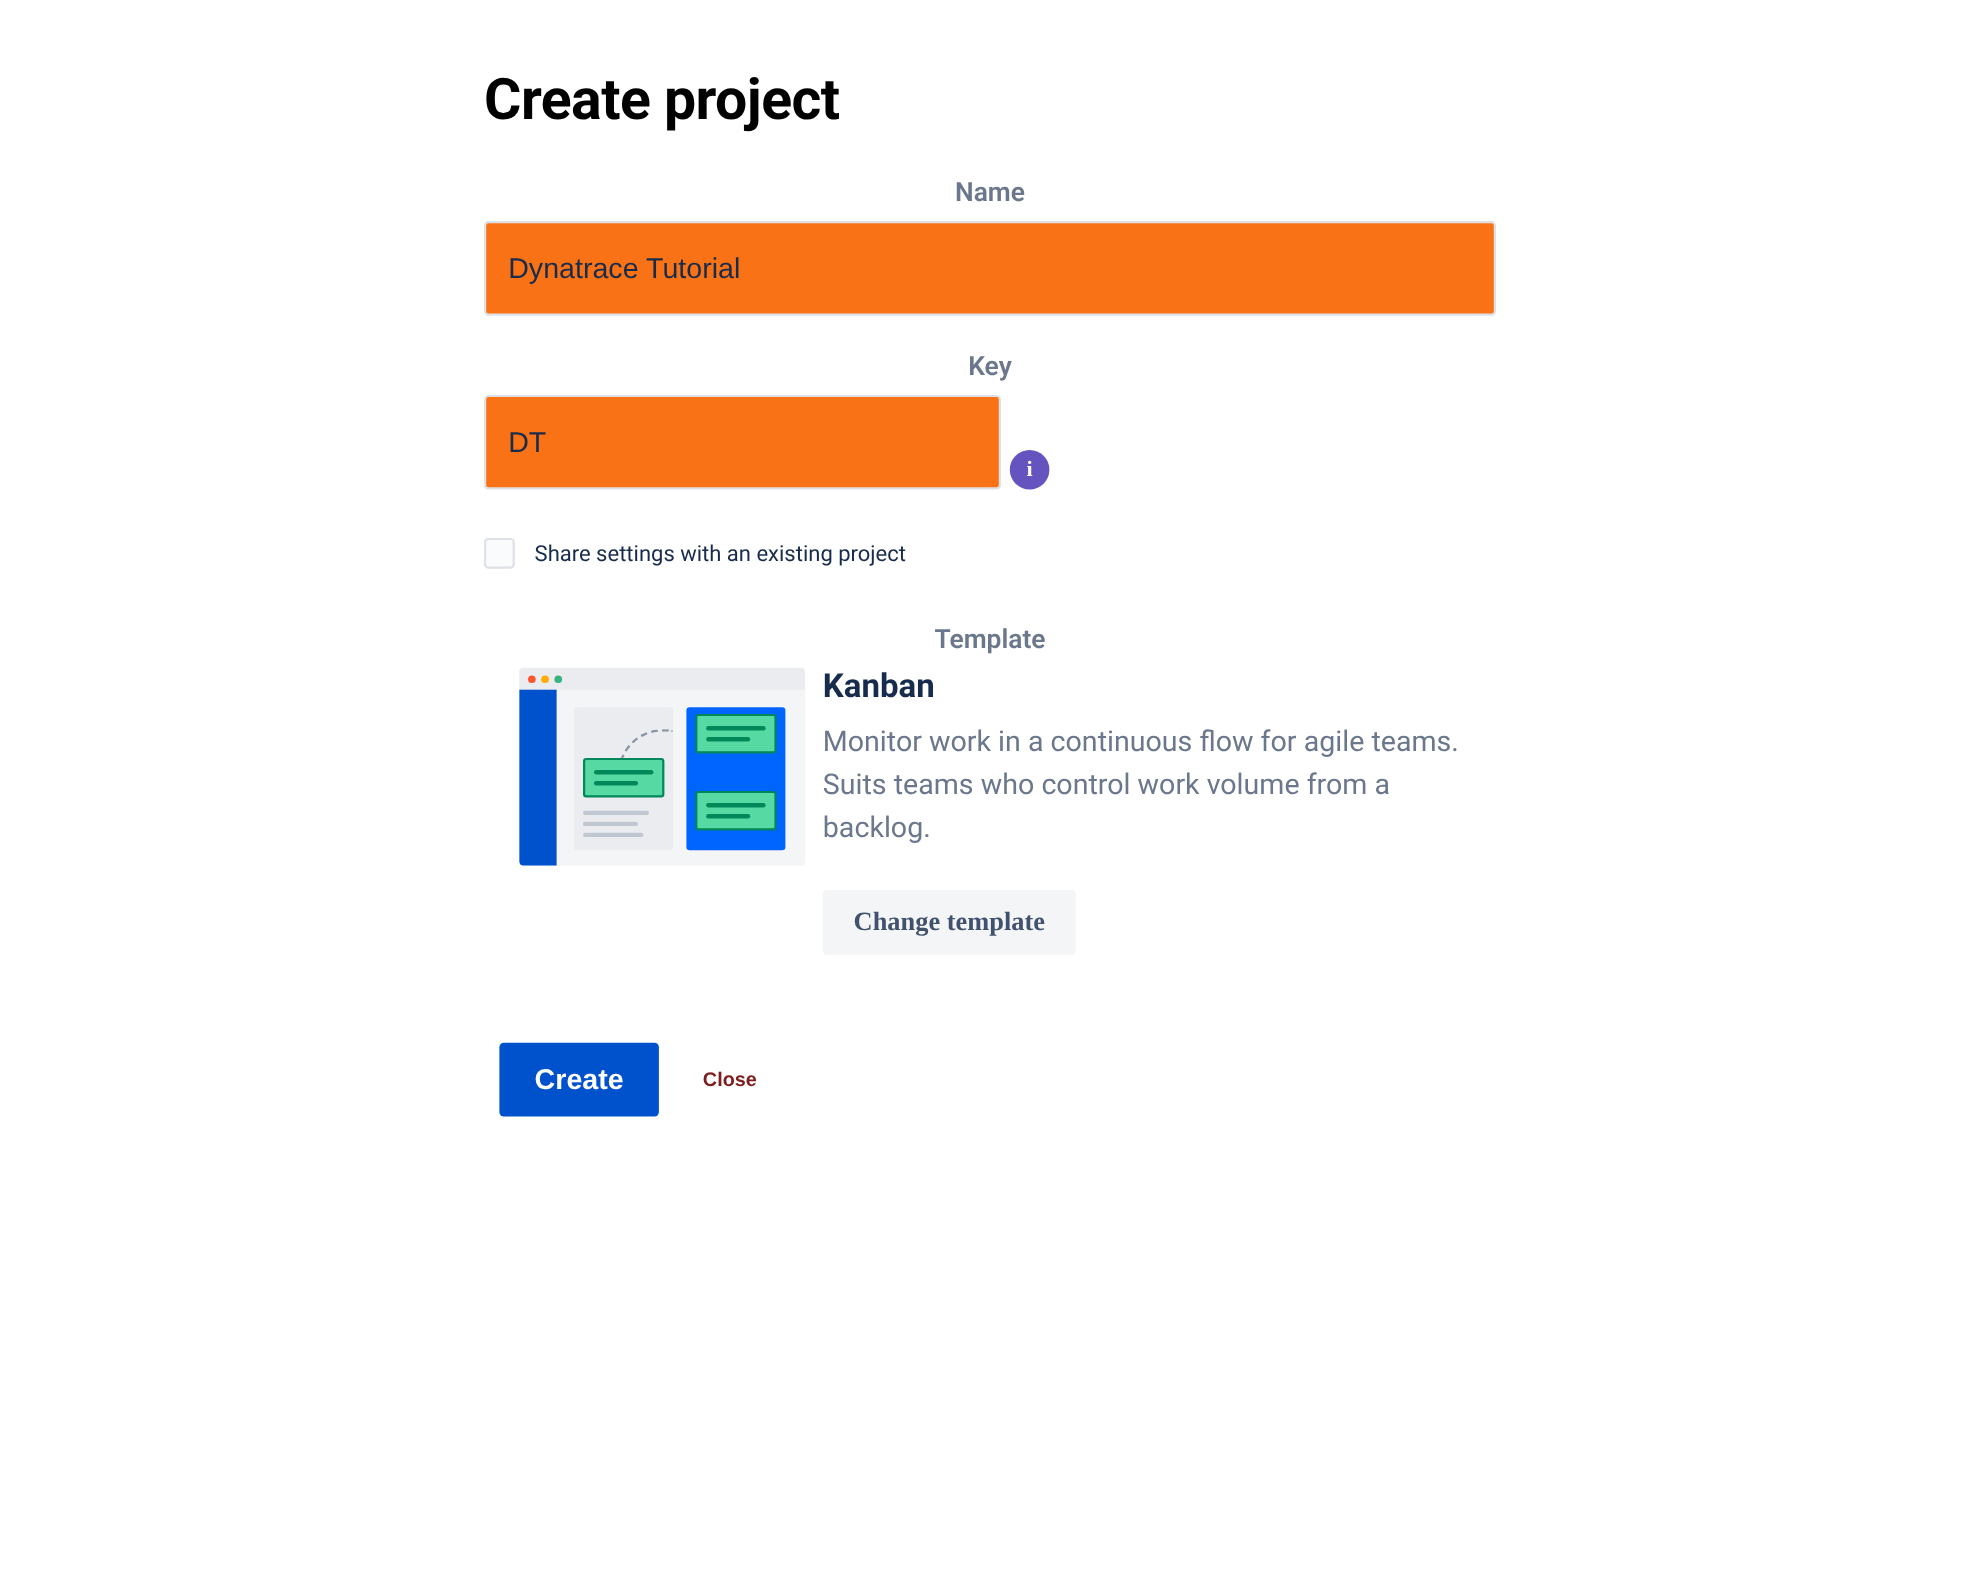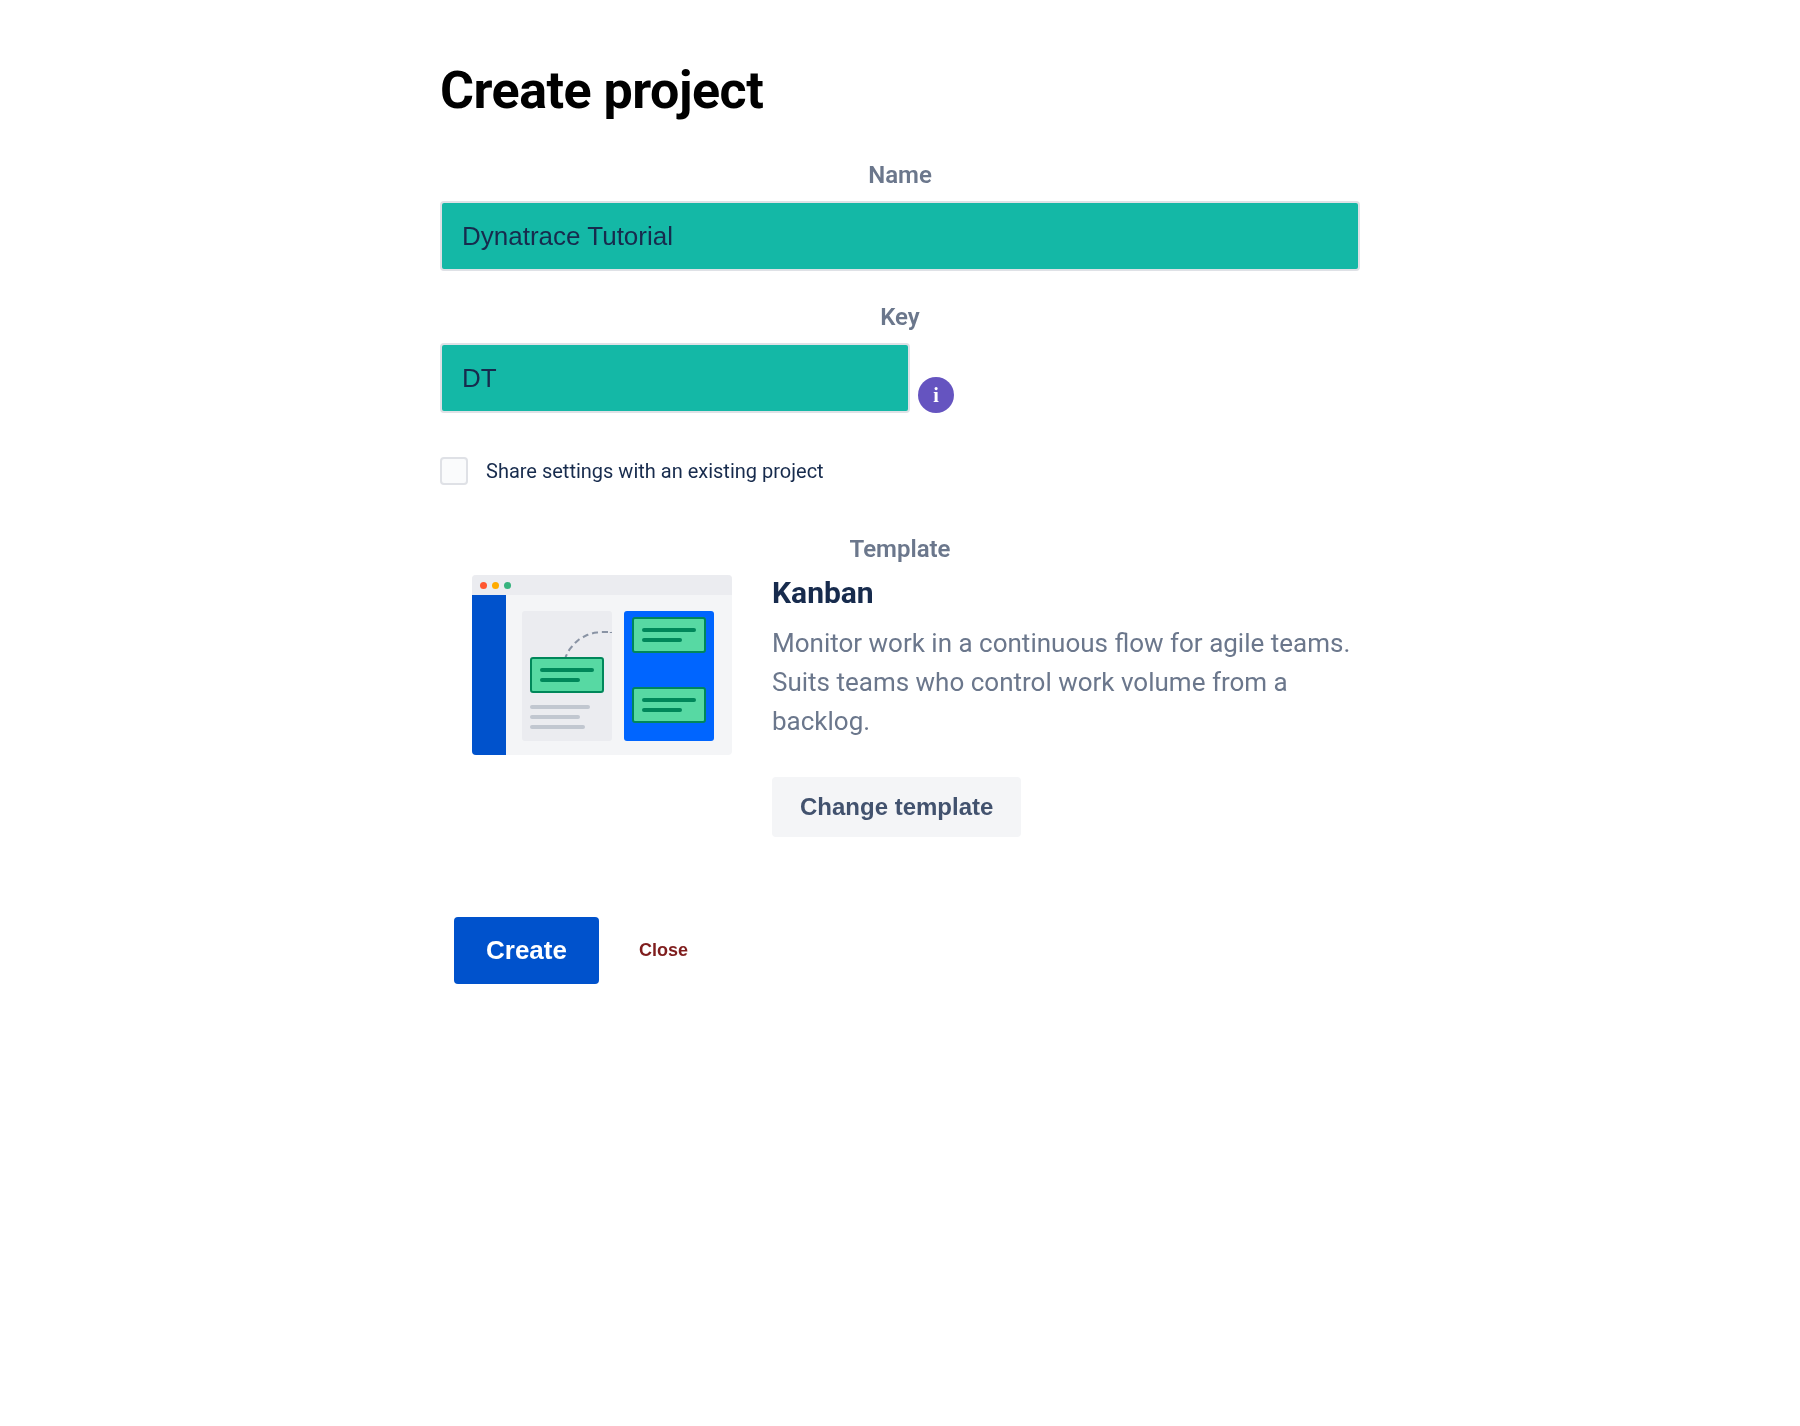--- a/index.html
+++ b/index.html
@@ -30,25 +30,25 @@
     .field-label {
       display: block;
       font-size: 24px;
       font-weight: 600;
       color: #6B778C;
       margin-bottom: 12px;
       text-align: center;
     }
     .text-input {
       width: 100%;
-      height: 70px;
+      height: 86px;
       padding: 0 20px;
       font-size: 26px;
       color: #172B4D;
-      background: #14b8a6;
+      background: #f97316;
       border: 2px solid #DFE1E6;
       border-radius: 4px;
       outline: none;
     }
     .key-row {
       display: flex;
       align-items: flex-end;
       gap: 8px;
     }
     .key-input {
@@ -88,21 +88,21 @@
     .checkbox-label {
       font-size: 20px;
       color: #172B4D;
       cursor: pointer;
     }
     .template-section {
       margin-bottom: 80px;
     }
     .template-row {
       display: flex;
-      gap: 40px;
+      gap: 16px;
       margin-top: 6px;
       padding-left: 32px;
     }
     .template-thumb {
       width: 260px;
       height: 180px;
       background: #F4F5F7;
       border-radius: 4px;
       position: relative;
       overflow: hidden;
@@ -197,20 +197,21 @@
     .change-template-btn {
       display: inline-block;
       padding: 16px 28px;
       font-size: 24px;
       font-weight: 600;
       color: #42526E;
       background: #F4F5F7;
       border: none;
       border-radius: 4px;
       cursor: pointer;
+      font-family: Liberation Serif, serif;
     }
     .button-row {
       display: flex;
       align-items: center;
       gap: 40px;
       padding-left: 14px;
     }
     .primary-btn {
       padding: 18px 32px;
       font-size: 26px;

